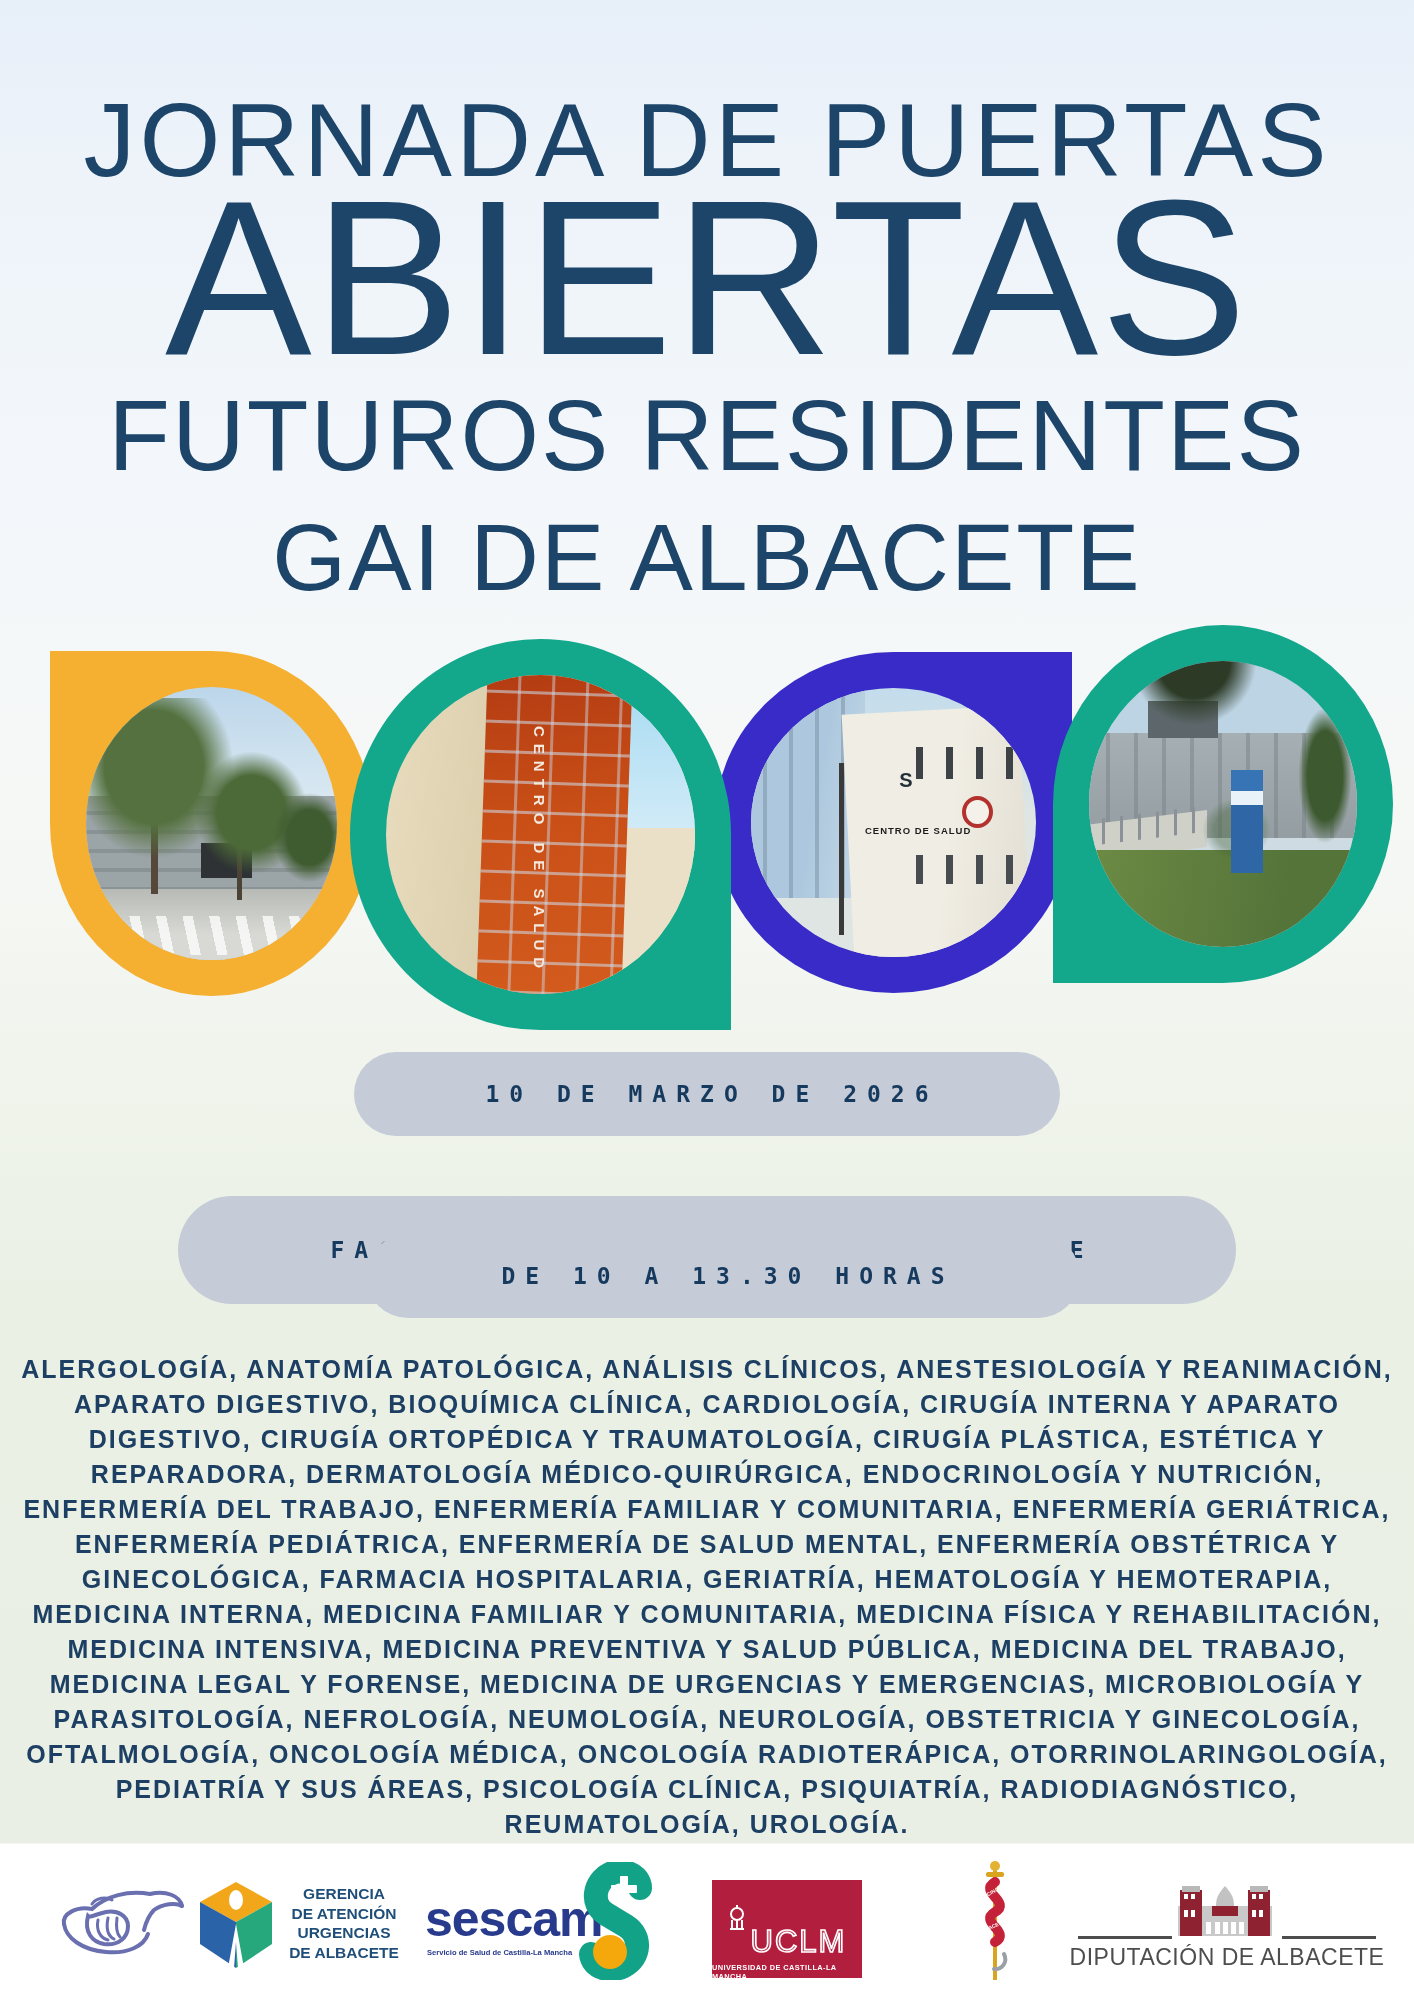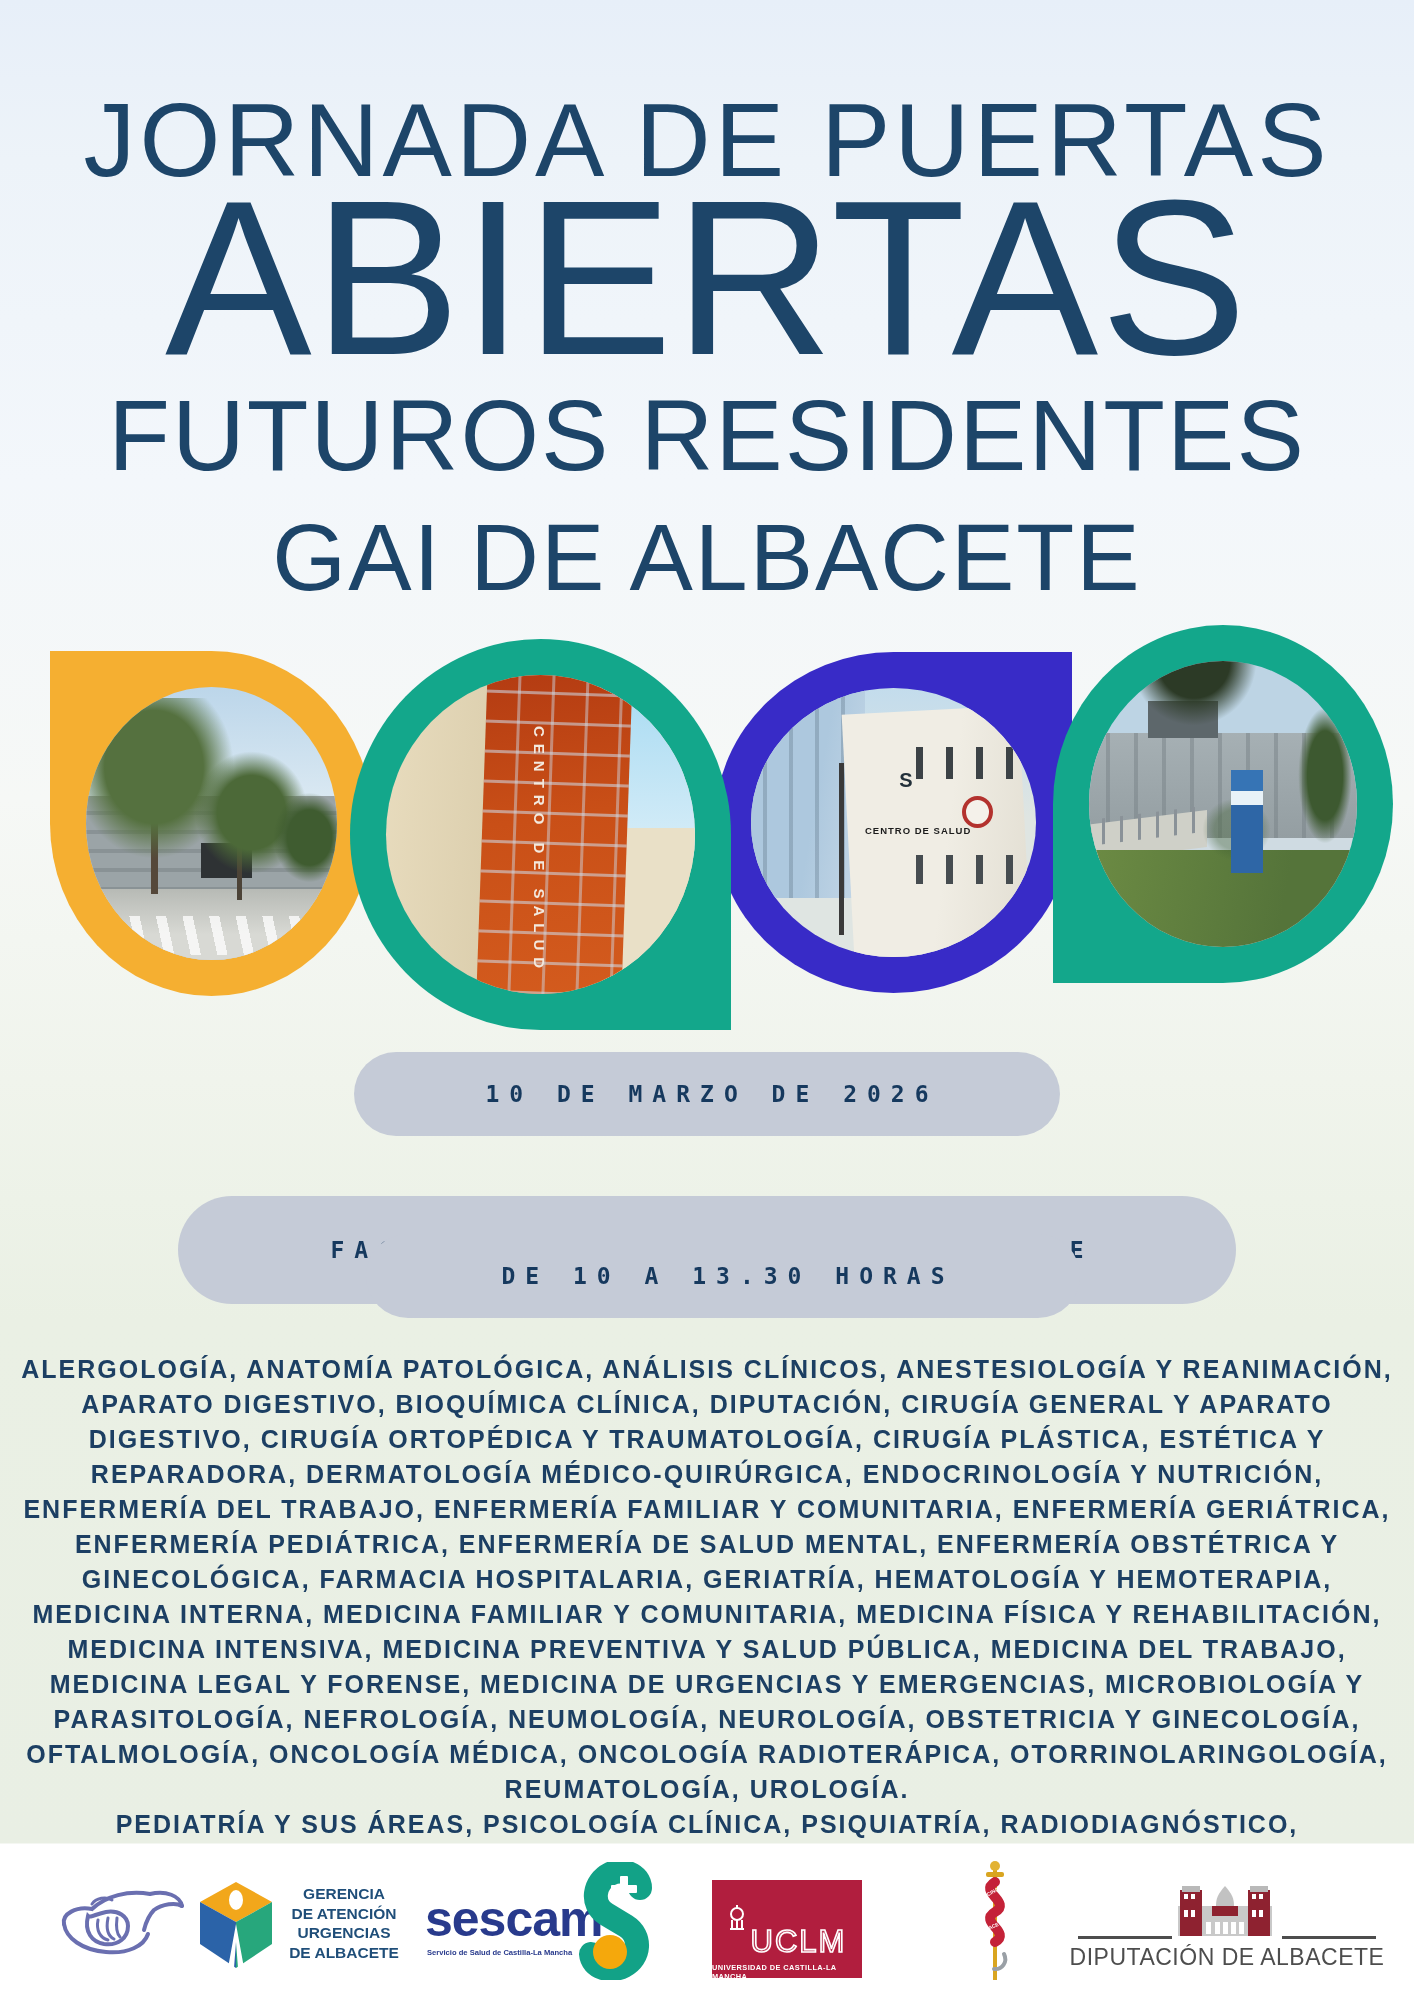--- a/index.html
+++ b/index.html
@@ -179,33 +179,33 @@
       <div class="p4-sign"></div>
     </div>
   </div>
 
   <div class="banner b2">FACULTAD DE MEDICINA DE ALBACETE</div>
   <div class="banner b1">10 DE MARZO DE 2026</div>
   <div class="banner b3">DE 10 A 13.30 HORAS</div>
 
   <div class="specialties">
     <div>ALERGOLOGÍA, ANATOMÍA PATOLÓGICA, ANÁLISIS CLÍNICOS, ANESTESIOLOGÍA Y REANIMACIÓN,</div>
-    <div>APARATO DIGESTIVO, BIOQUÍMICA CLÍNICA, DIPUTACIÓN, CIRUGÍA GENERAL Y APARATO</div>
+    <div>APARATO DIGESTIVO, BIOQUÍMICA CLÍNICA, CARDIOLOGÍA, CIRUGÍA INTERNA Y APARATO</div>
     <div>DIGESTIVO, CIRUGÍA ORTOPÉDICA Y TRAUMATOLOGÍA, CIRUGÍA PLÁSTICA, ESTÉTICA Y</div>
     <div>REPARADORA, DERMATOLOGÍA MÉDICO-QUIRÚRGICA, ENDOCRINOLOGÍA Y NUTRICIÓN,</div>
     <div>ENFERMERÍA DEL TRABAJO, ENFERMERÍA FAMILIAR Y COMUNITARIA, ENFERMERÍA GERIÁTRICA,</div>
     <div>ENFERMERÍA PEDIÁTRICA, ENFERMERÍA DE SALUD MENTAL, ENFERMERÍA OBSTÉTRICA Y</div>
     <div>GINECOLÓGICA, FARMACIA HOSPITALARIA, GERIATRÍA, HEMATOLOGÍA Y HEMOTERAPIA,</div>
     <div>MEDICINA INTERNA, MEDICINA FAMILIAR Y COMUNITARIA, MEDICINA FÍSICA Y REHABILITACIÓN,</div>
     <div>MEDICINA INTENSIVA, MEDICINA PREVENTIVA Y SALUD PÚBLICA, MEDICINA DEL TRABAJO,</div>
     <div>MEDICINA LEGAL Y FORENSE, MEDICINA DE URGENCIAS Y EMERGENCIAS, MICROBIOLOGÍA Y</div>
     <div>PARASITOLOGÍA, NEFROLOGÍA, NEUMOLOGÍA, NEUROLOGÍA, OBSTETRICIA Y GINECOLOGÍA,</div>
     <div>OFTALMOLOGÍA, ONCOLOGÍA MÉDICA, ONCOLOGÍA RADIOTERÁPICA, OTORRINOLARINGOLOGÍA,</div>
+    <div>PEDIATRÍA Y SUS ÁREAS, PSICOLOGÍA CLÍNICA, PSIQUIATRÍA, RADIODIAGNÓSTICO,</div>
     <div>REUMATOLOGÍA, UROLOGÍA.</div>
-    <div>PEDIATRÍA Y SUS ÁREAS, PSICOLOGÍA CLÍNICA, PSIQUIATRÍA, RADIODIAGNÓSTICO,</div>
   </div>
 
   <svg class="fo" style="left:58px;top:1876px" width="130" height="95" viewBox="0 0 130 95">
     <g fill="none" stroke="#6a6fb0" stroke-width="4" stroke-linecap="round">
       <path d="M6 48 C 4 38, 18 30, 34 33 C 48 20, 70 14, 92 18 C 108 14, 122 20, 124 30"></path>
       <path d="M124 30 C 118 26, 104 28, 96 34 C 90 40, 88 46, 86 54"></path>
       <path d="M6 48 C 8 62, 24 74, 48 76 C 70 78, 86 70, 90 58"></path>
       <path d="M30 40 C 26 56, 34 66, 46 68 C 60 70, 70 62, 70 50 C 70 40, 60 34, 48 36 C 38 38, 32 42, 30 40 Z"></path>
       <path d="M40 44 C 38 54, 42 62, 50 64" stroke-width="3"></path>
       <path d="M50 42 C 48 52, 50 60, 56 63" stroke-width="3"></path>

